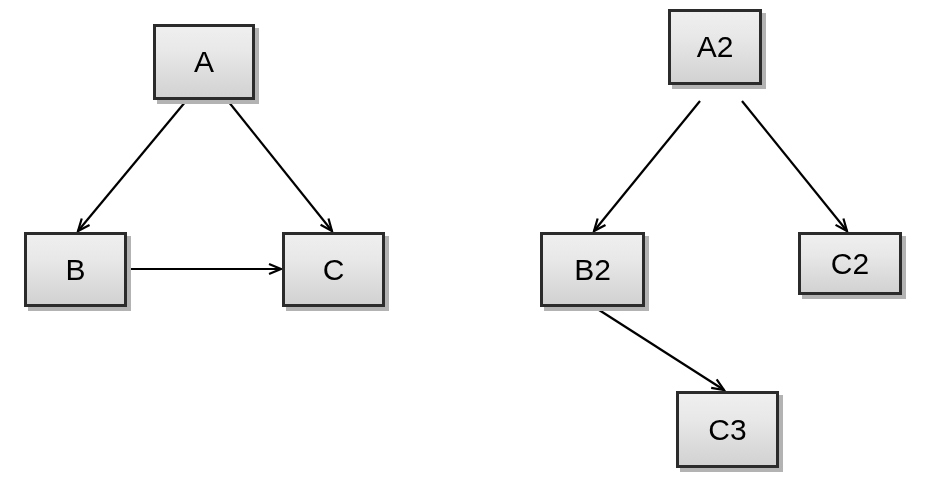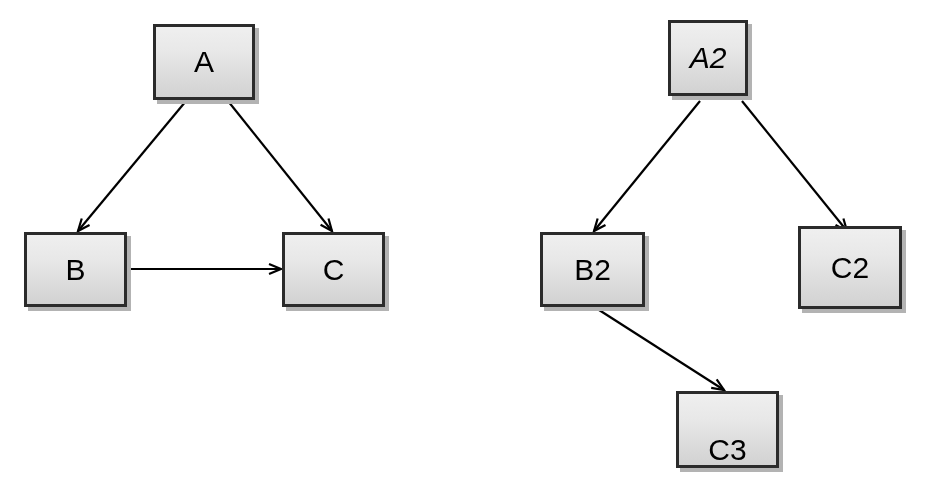--- a/index.html
+++ b/index.html
@@ -81,27 +81,27 @@
   <div id="nodes">
       <div class="node" style="left: 153px; top: 24px; width: 102px; height: 76px;">
         <span class="node-label">A</span>
       </div>
       <div class="node" style="left: 24px; top: 232px; width: 103px; height: 75px;">
         <span class="node-label">B</span>
       </div>
       <div class="node" style="left: 282px; top: 232px; width: 103px; height: 75px;">
         <span class="node-label">C</span>
       </div>
-      <div class="node" style="left: 668px; top: 20px; width: 80px; height: 76px; font-style: italic;">
+      <div class="node" style="left: 668px; top: 9px; width: 94px; height: 76px;">
         <span class="node-label">A2</span>
       </div>
       <div class="node" style="left: 540px; top: 232px; width: 105px; height: 75px; text-align: center;">
         <span class="node-label">B2</span>
       </div>
-      <div class="node" style="left: 798px; top: 226px; width: 104px; height: 83px; text-align: center;">
+      <div class="node" style="left: 798px; top: 232px; width: 104px; height: 63px; text-align: center;">
         <span class="node-label">C2</span>
       </div>
-      <div class="node" style="left: 676px; top: 391px; width: 103px; height: 77px; align-items: flex-end;">
+      <div class="node" style="left: 676px; top: 391px; width: 103px; height: 77px;">
         <span class="node-label">C3</span>
       </div>
     </div>
 
 </div>
 
 </body></html>

